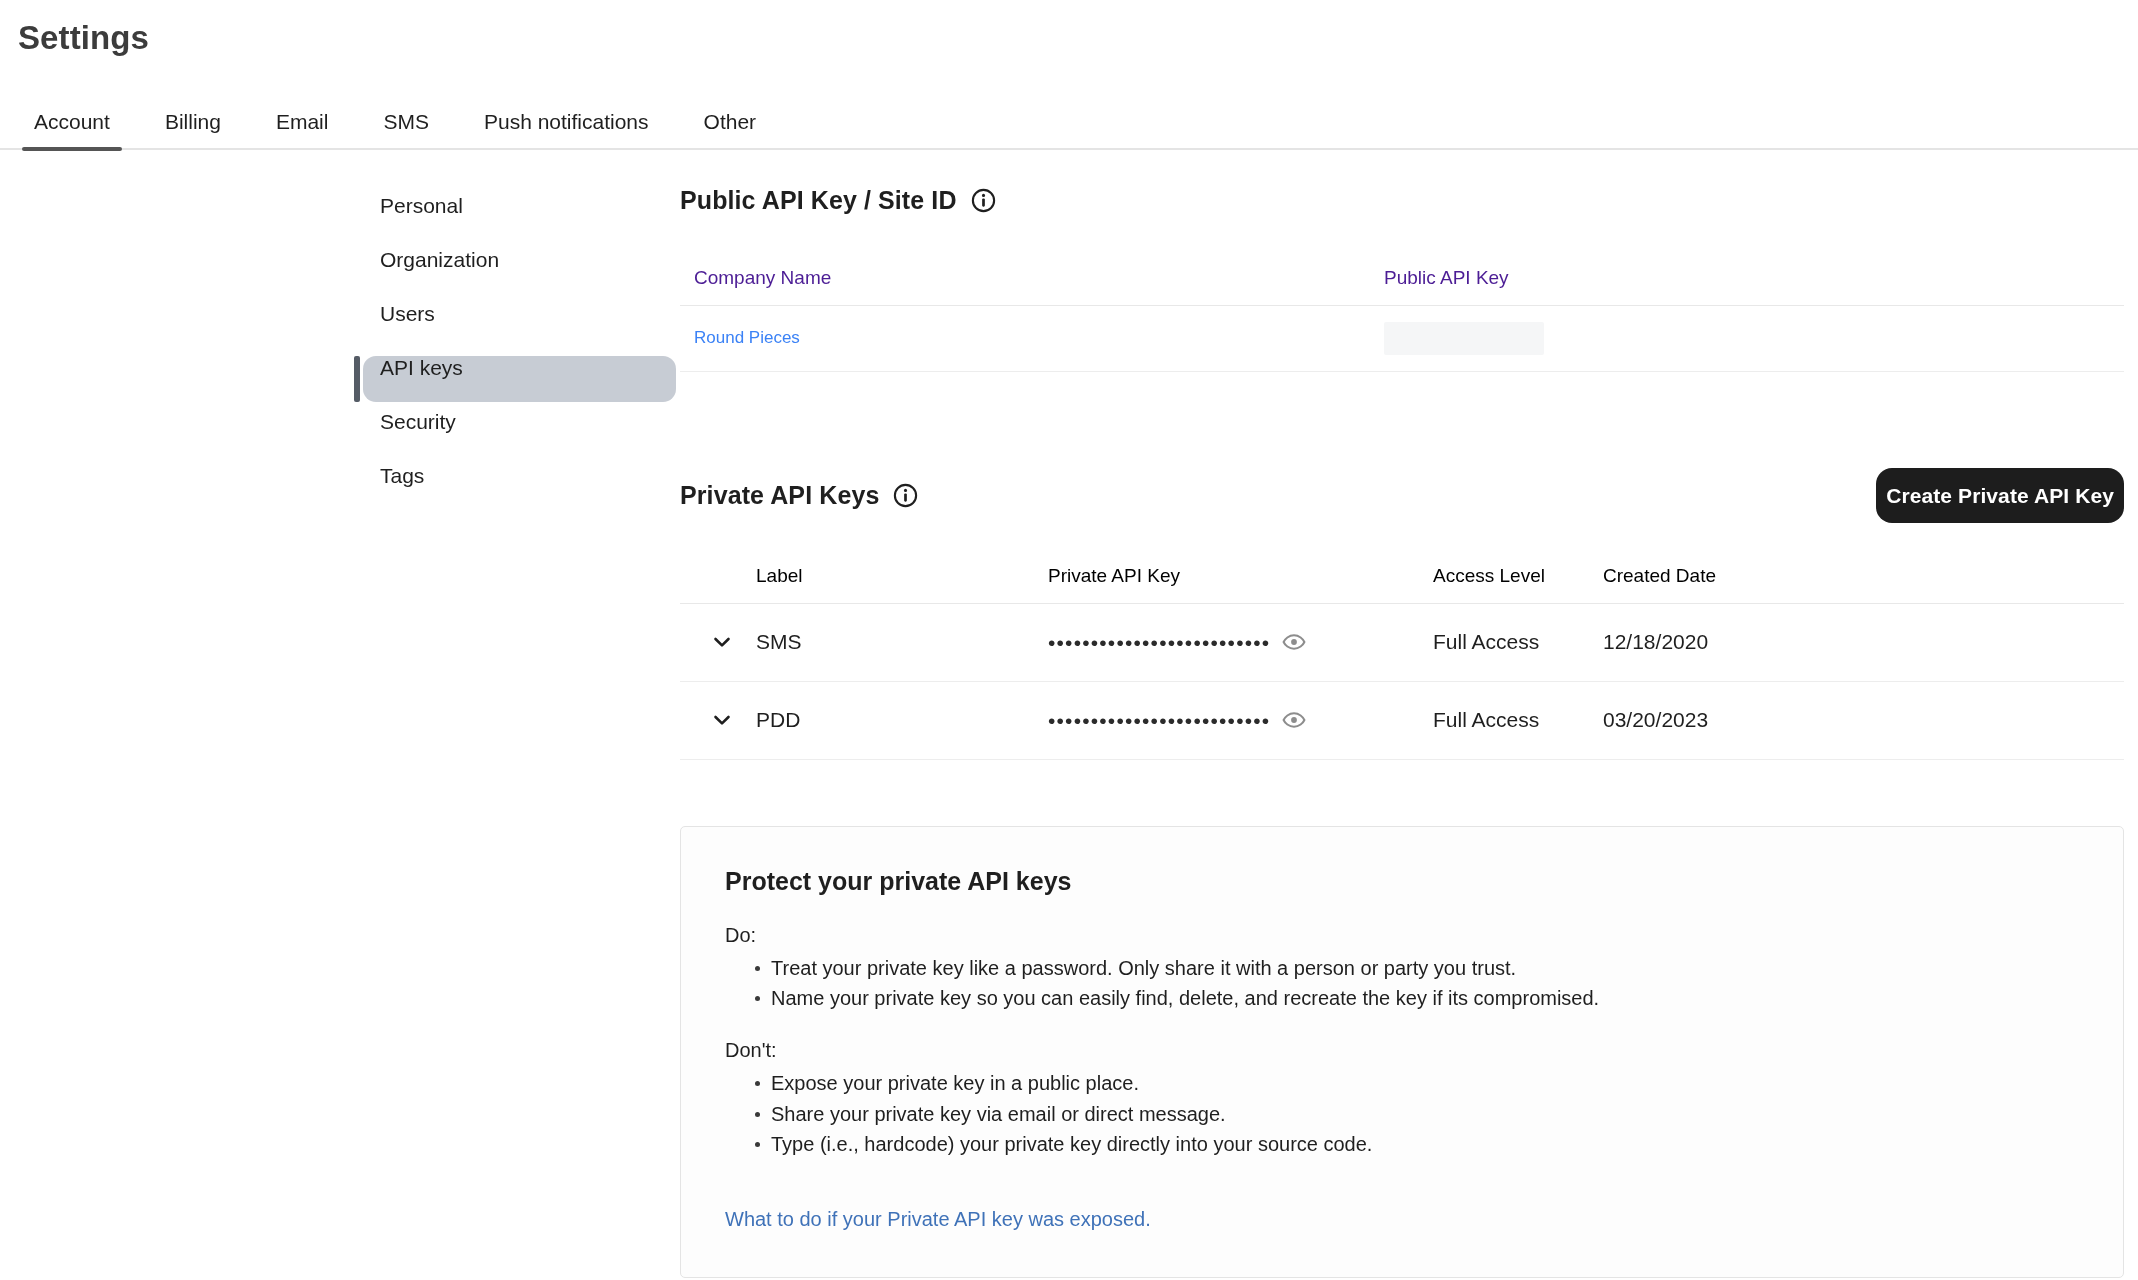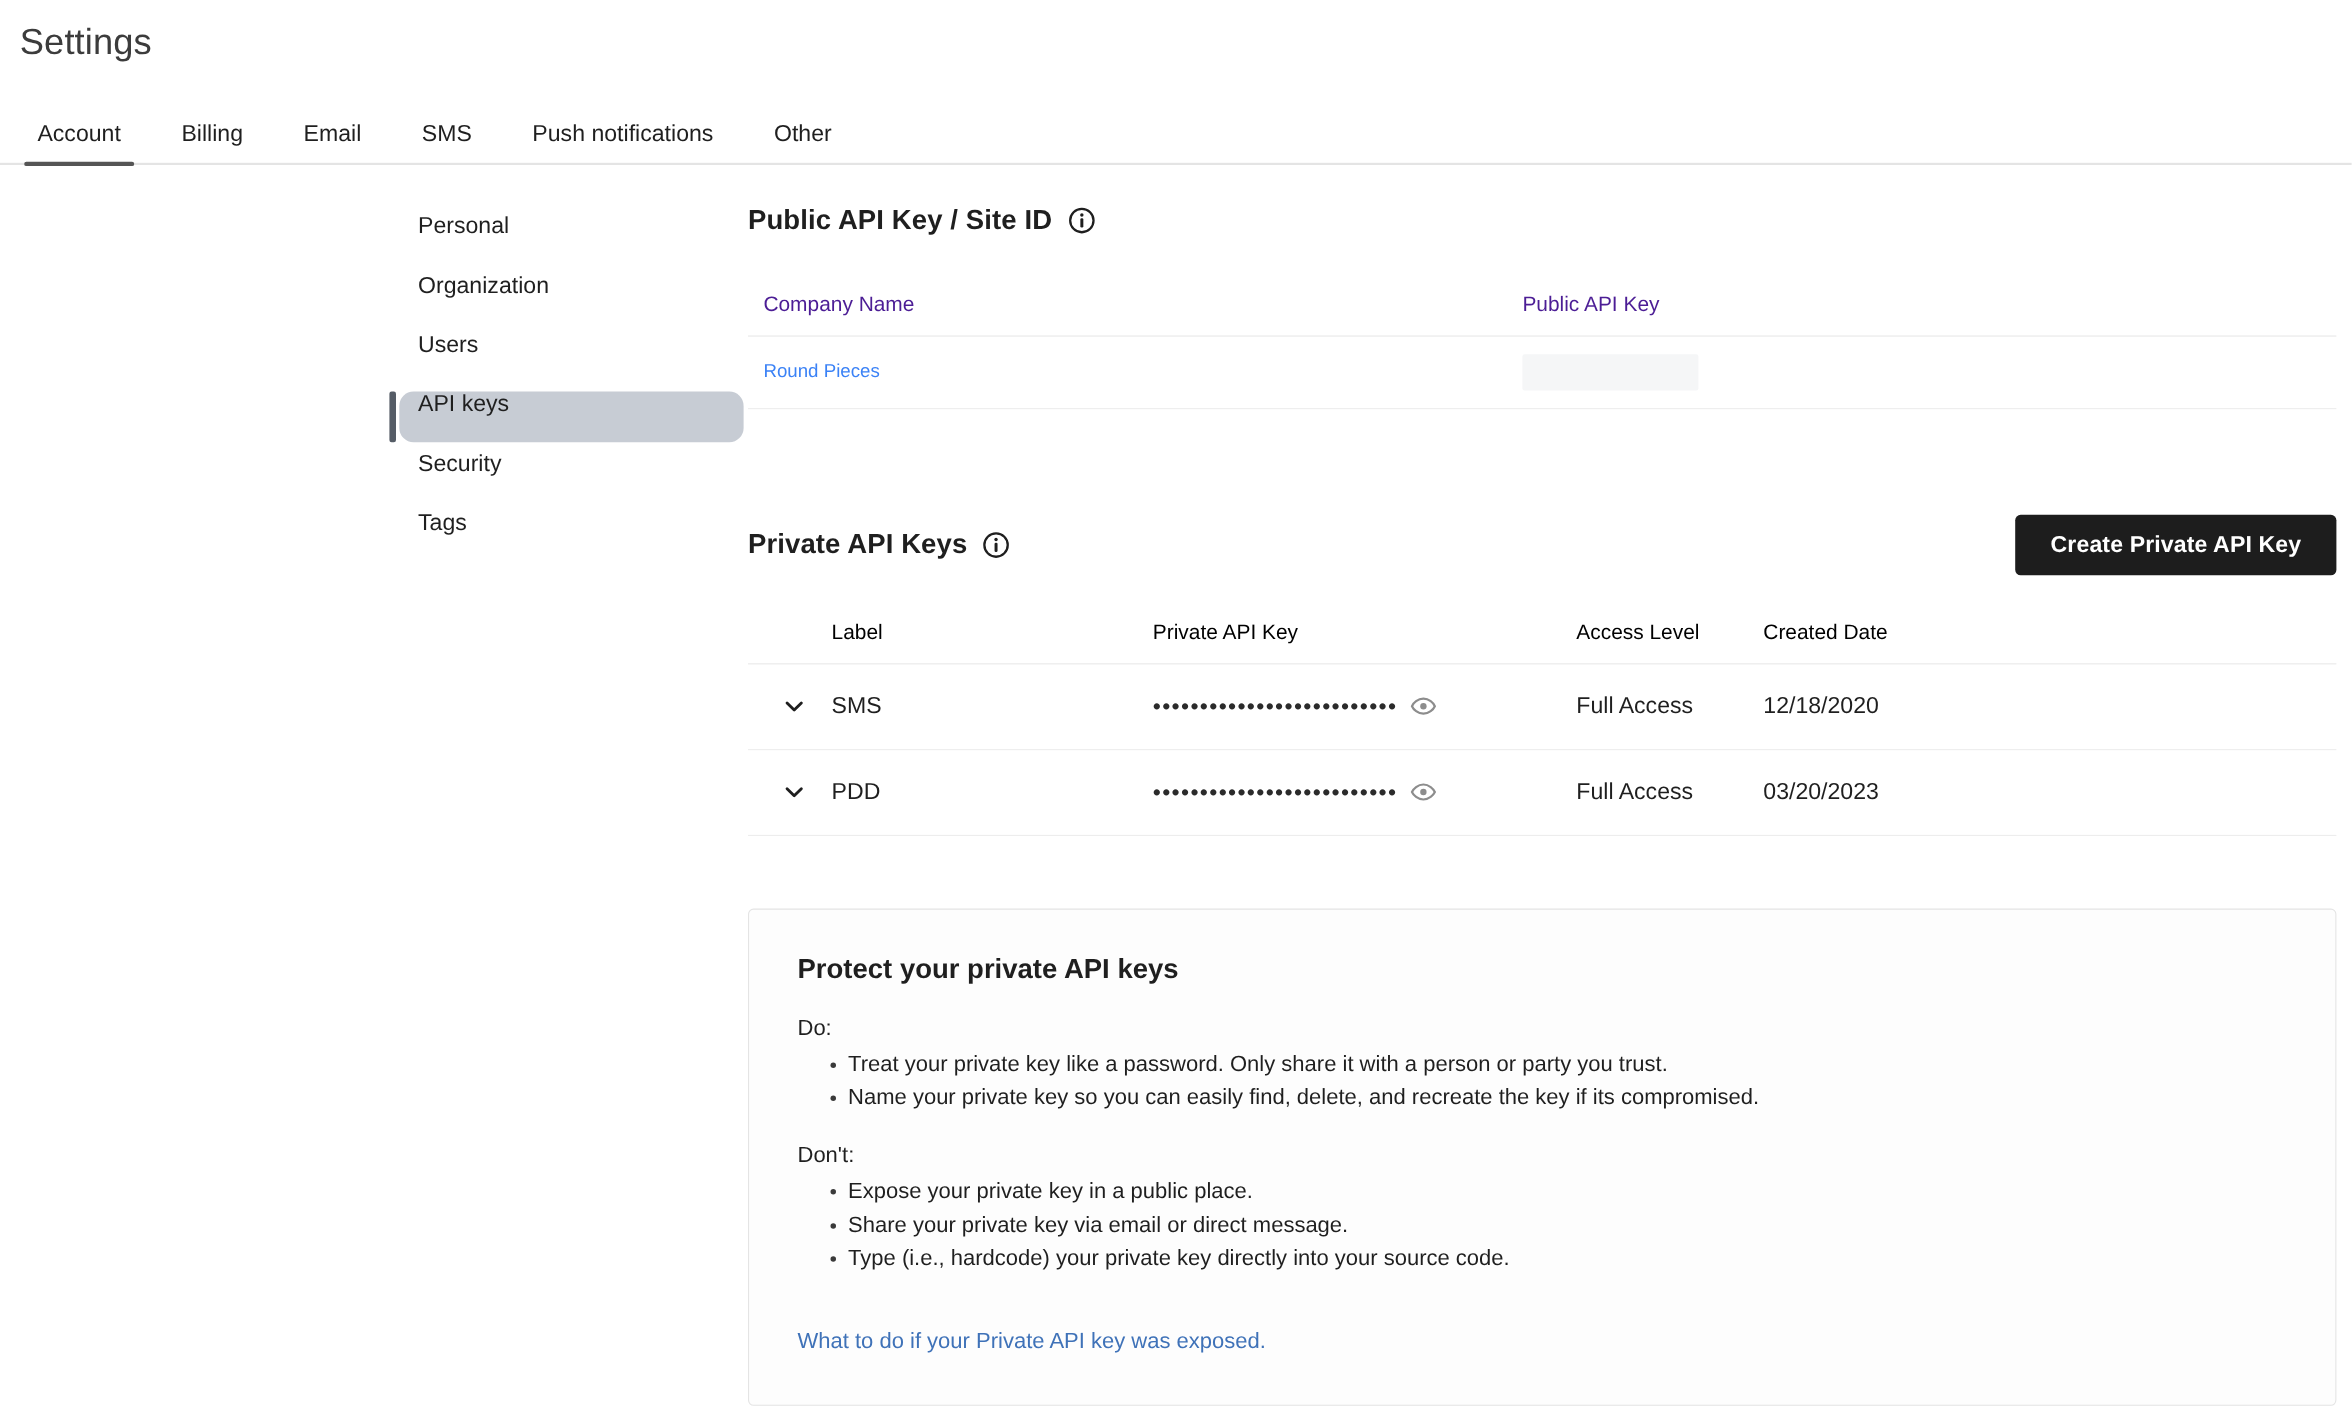--- a/index.html
+++ b/index.html
@@ -12,21 +12,21 @@
     color: #202020;
     overflow: hidden;
   }
 
   
   .page-header {
     padding: 18px 0 0 18px;
   }
   .page-title {
     font-size: 33px;
-    font-weight: 400;
+    font-weight: 700;
     color: #3c3c3c;
     line-height: 1.2;
     letter-spacing: 0.1px;
   }
 
   
   .tab-bar {
     position: relative;
     display: flex;
     align-items: flex-end;
@@ -163,22 +163,22 @@
     justify-content: space-between;
     margin-top: 96px;
   }
   .create-btn {
     background: #1d1d1d;
     color: #ffffff;
     font-size: 21px;
     font-weight: 700;
     font-family: "Liberation Sans", sans-serif;
     border: none;
-    border-radius: 5px;
-    padding: 17px 32px;
+    border-radius: 16px;
+    padding: 17px 10px;
     cursor: pointer;
     line-height: 1;
     letter-spacing: 0.1px;
   }
 
   .priv-table { margin-top: 42px; width: 100%; }
   .priv-head {
     display: flex;
     align-items: flex-end;
     padding: 0 0 16px 0;

